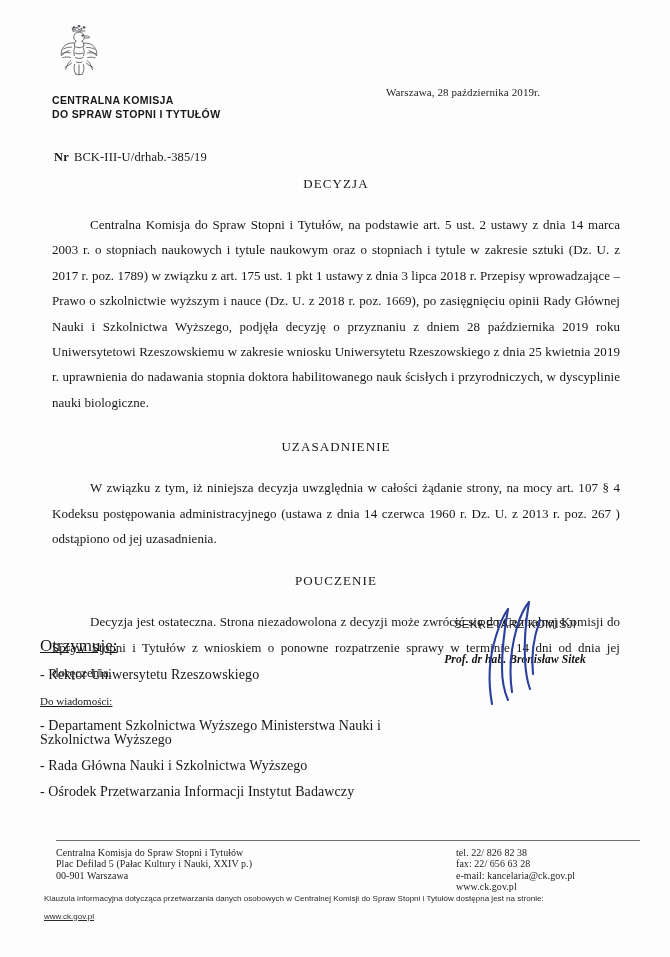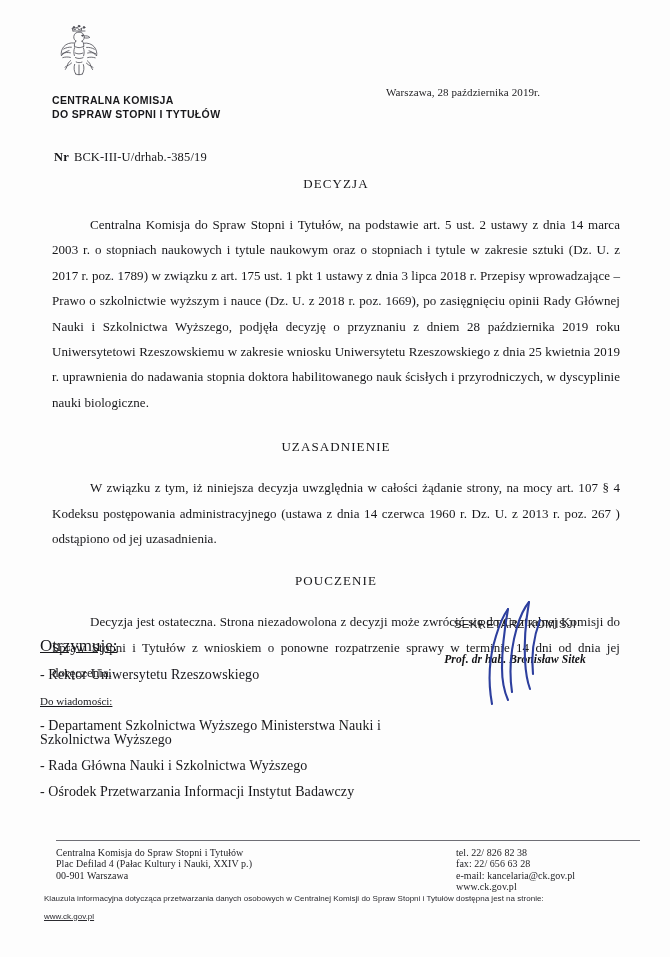--- a/index.html
+++ b/index.html
@@ -273,21 +273,21 @@
         <path d="M75 78 C73 60 76 40 82 24"></path>
       </g>
     </svg>
   </span>
 
   <div class="footer">
     <div class="footer-rule"></div>
     <div class="footer-cols">
       <div class="footer-left">
         <div class="footer-line">Centralna Komisja do Spraw Stopni i Tytułów</div>
-        <div class="footer-line">Plac Defilad 4 (Pałac Kultury i Nauki, XXIV p.)</div>
+        <div class="footer-line">Plac Defilad 5 (Pałac Kultury i Nauki, XXIV p.)</div>
         <div class="footer-line">00-901 Warszawa</div>
       </div>
       <div class="footer-right">
         <div class="footer-line">tel.  22/ 826 82 38</div>
         <div class="footer-line">fax: 22/ 656 63 28</div>
         <div class="footer-line">e-mail: kancelaria@ck.gov.pl</div>
         <div class="footer-line">www.ck.gov.pl</div>
       </div>
     </div>
   </div>

